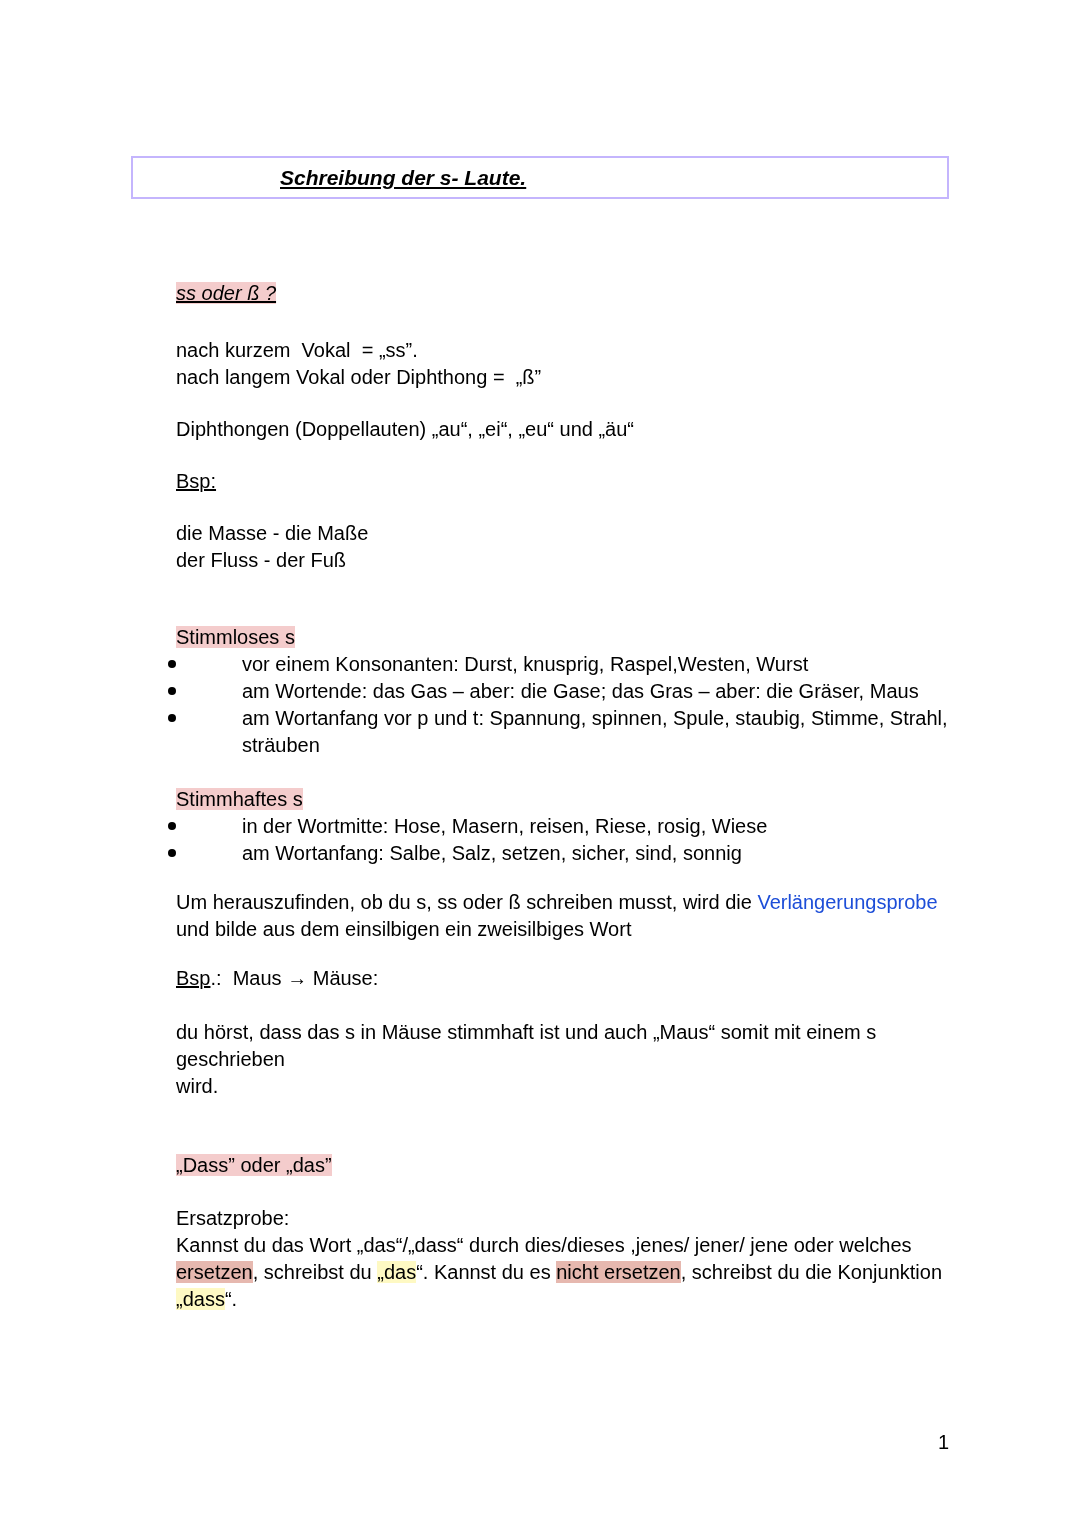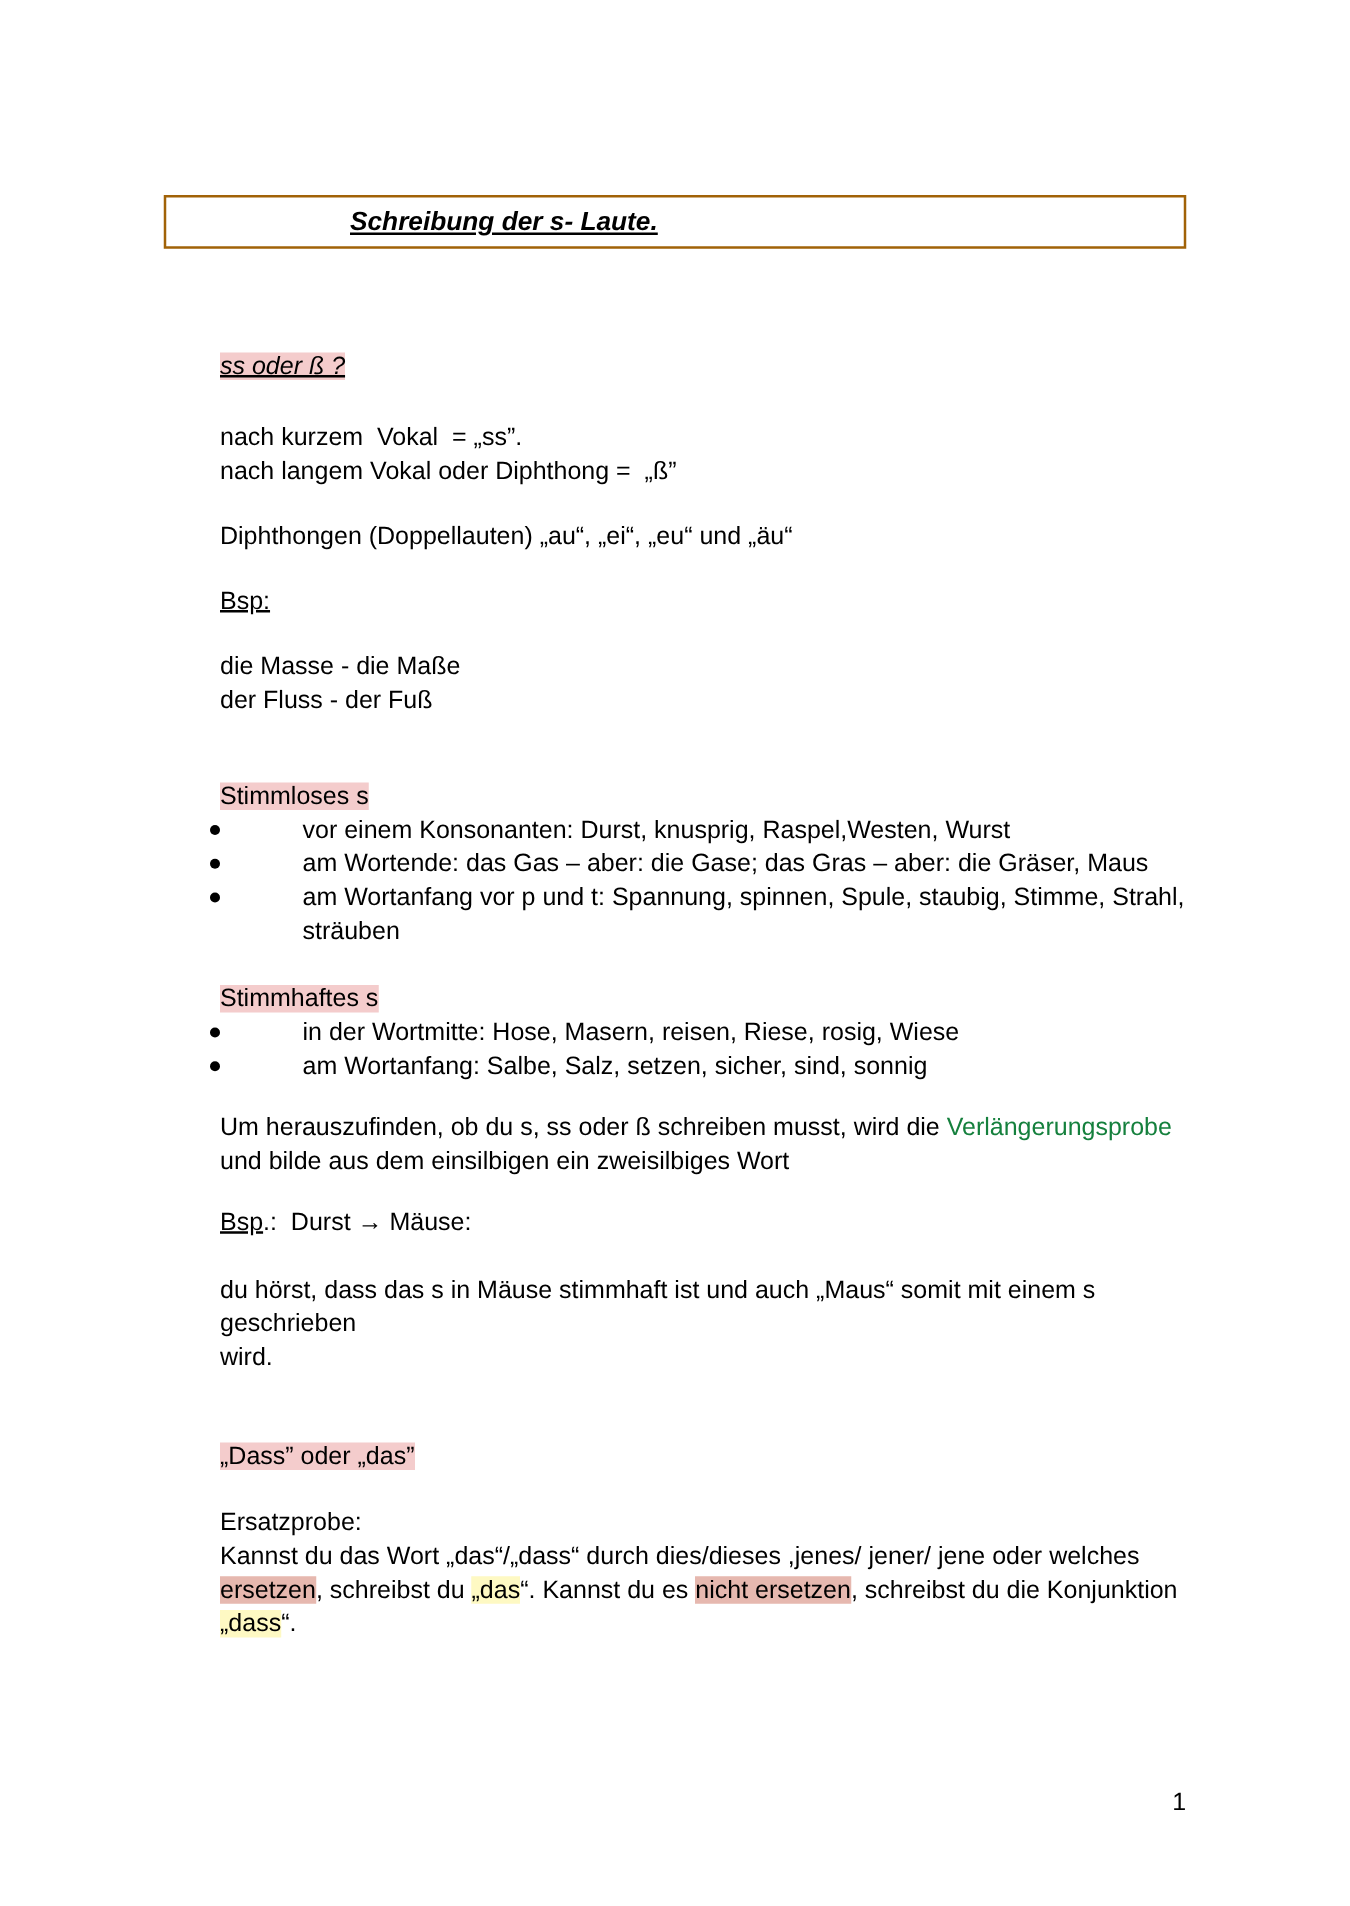--- a/index.html
+++ b/index.html
@@ -11,37 +11,37 @@
     font-family:"Liberation Sans",sans-serif;
     font-size:20px;
     line-height:27px;
     color:#000000;
     overflow:hidden;
   }
   .content{padding:0 131px;}
   .line{white-space:pre-wrap;min-height:27px;margin-left:45px;}
   .title-box{
     margin-top:156px;
-    border:2px solid #a16207;
+    border:2px solid #c4b5fd;
     height:39px;
     line-height:39px;
     padding-left:147px;
   }
   .title{
     font-weight:bold;
     font-style:italic;
     text-decoration:underline;
     font-size:21px;
   }
   .u{text-decoration:underline;}
   .it{font-style:italic;}
   .hl-pink{background:#f4cccc;}
   .hl-salmon{background:#e6b8af;}
   .hl-orange{background:#fef9c3;text-align:right;}
-  .red{color:#15803d;}
+  .red{color:#1d4ed8;}
   .li{position:relative;padding-left:66px;}
   .li .dot{
     position:absolute;
     left:37px;top:9px;
     width:8px;height:8px;
     border-radius:50%;
     background:#000000;
   }
   .pagenum{position:absolute;top:1429px;right:131px;}
 </style>
@@ -98,21 +98,21 @@
           <span class="dot"></span>
           <div class="line">am Wortanfang: Salbe, Salz, setzen, sicher, sind, sonnig</div>
         </div>
     </div>
 
     <div style="margin-top:22px">
       <div class="line"><span>Um herauszufinden, ob du s, ss oder ß schreiben musst, wird die </span><span class="red">Verlängerungsprobe</span></div>
       <div class="line">und bilde aus dem einsilbigen ein zweisilbiges Wort</div>
     </div>
 
-    <div class="line" style="margin-top:22px"><span class="u">Bsp</span><span>.:  Durst → Mäuse:</span></div>
+    <div class="line" style="margin-top:22px"><span class="u">Bsp</span><span>.:  Maus → Mäuse:</span></div>
 
     <div style="margin-top:27px">
       <div class="line">du hörst, dass das s in Mäuse stimmhaft ist und auch „Maus“ somit mit einem s geschrieben</div>
       <div class="line">wird.</div>
     </div>
 
     <div class="line" style="margin-top:52px"><span class="hl-pink">„Dass” oder „das”</span></div>
 
     <div style="margin-top:26px">
       <div class="line">Ersatzprobe:</div>

